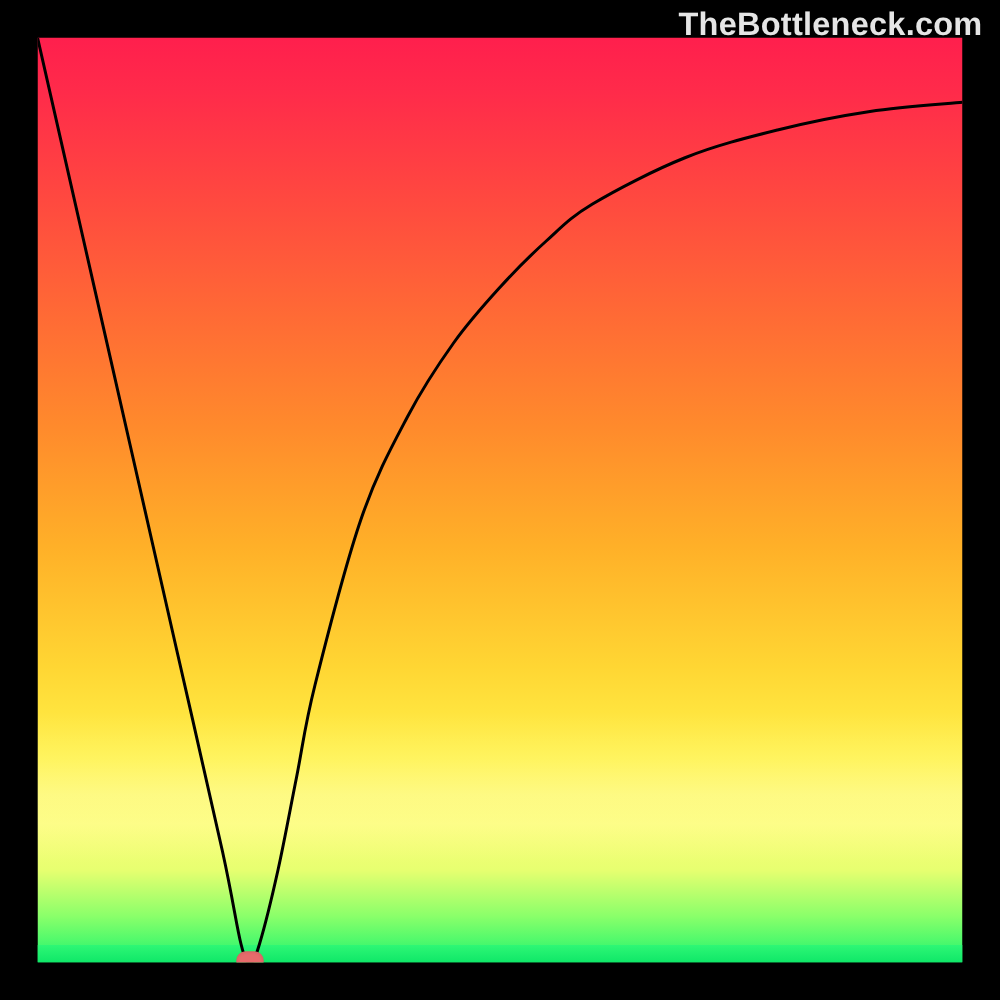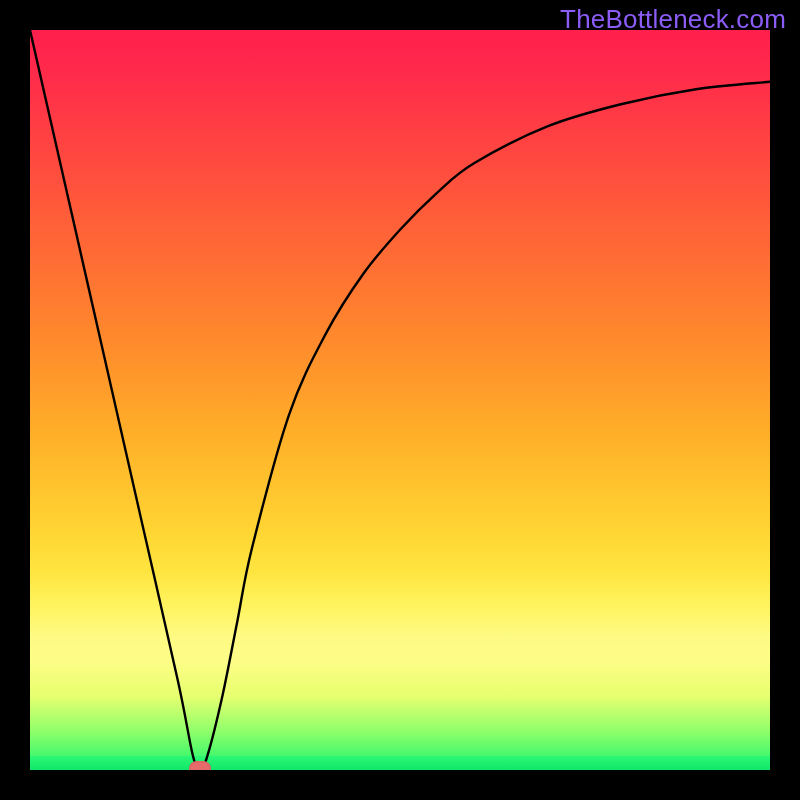--- a/index.html
+++ b/index.html
@@ -9,22 +9,22 @@
     width: 800px;
     height: 800px;
     background: #000;
   }
   .watermark {
     position: absolute;
     top: 4px;
     right: 14px;
     font-family: Arial, Helvetica, sans-serif;
     font-size: 26px;
-    font-weight: 400;
-    color: #8b5cf6;
+    font-weight: 700;
+    color: #e5e5e5;
     letter-spacing: 0.2px;
     z-index: 5;
   }
   .plot-area {
     position: absolute;
     left: 30px;
     top: 30px;
     width: 740px;
     height: 740px;
     overflow: hidden;

